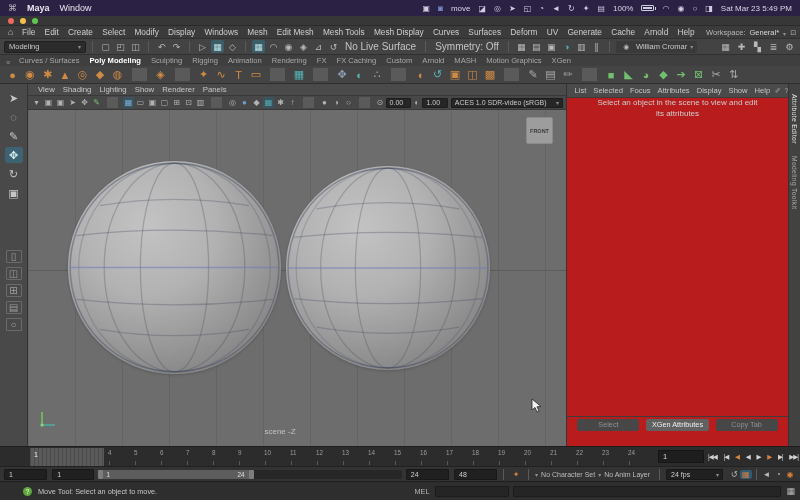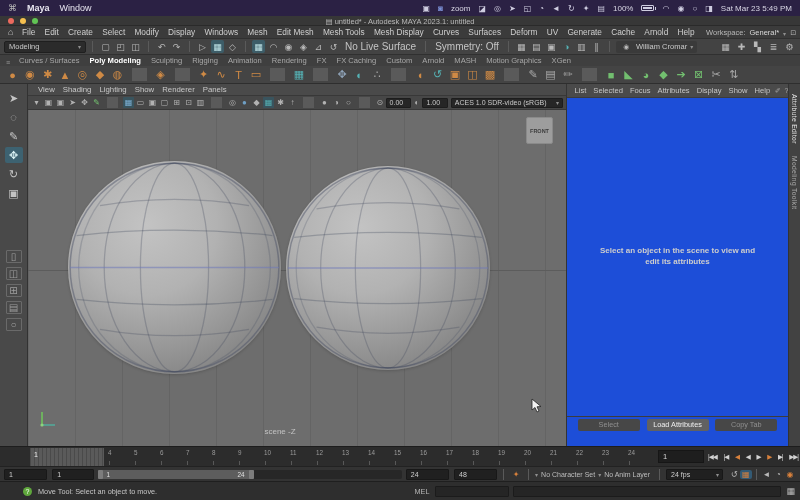--- a/index.html
+++ b/index.html
@@ -77,26 +77,26 @@
   .sphere { position:absolute; border-radius:50%;
     background:radial-gradient(circle at 37% 30%, #c3c3c3 0%, #b2b2b2 35%, #979797 62%, #828282 82%, #747474 100%);
     box-shadow:0 1px 3px rgba(0,0,0,.18); }
   .sphere svg { width:100%; height:100%; }
   #frontbadge { left:526px; top:117px; width:27px; height:27px; background:#9d9d9d; border:1px solid #8a8a8a;
     border-radius:2px; display:flex; align-items:center; justify-content:center;
     font-size:5.5px; color:#3c3c3c; font-weight:bold; }
   #persplabel { left:240px; top:427px; width:80px; text-align:center; font-size:8px; color:#c2c2c2; }
 
   
-  #ae { left:566px; top:84px; width:222px; height:362px; background:#1d4ed8; border-left:1px solid #343434; }
+  #ae { left:566px; top:84px; width:222px; height:362px; background:#b91c1c; border-left:1px solid #343434; }
   #ae-menus { height:14px; background:#4a4a4a; display:flex; align-items:center; font-size:7.6px;
     color:#c6c6c6; gap:1px; padding:0 4px; border-bottom:1px solid #3c3c3c; }
   #ae-menus .mi { padding:0 3.5px; }
   #ae-menus .rt { margin-left:auto; display:flex; gap:4px; font-size:7px; color:#a8a8a8; }
-  #ae-body { height:318px; display:flex; align-items:center; justify-content:center;font-weight:bold; }
+  #ae-body { height:318px; display:flex; justify-content:center; }
   #ae-empty { width:170px; text-align:center; font-size:8px; color:#cdcdcd; line-height:1.35; }
   #ae-buttons { height:16px; display:flex; align-items:center; justify-content:space-evenly;
     border-top:1px solid #3c3c3c; padding:0 4px; }
   #ae-buttons .btn { min-width:62px; height:12px; display:flex; align-items:center; justify-content:center;
     font-size:7.3px; color:#8f8f8f; background:#474747; border-radius:2px; padding:0 6px; }
   #ae-buttons .btn.active { background:#616161; color:#efefef; }
 
   
   #rstrip { left:788px; top:84px; width:12px; height:362px; background:#424242; border-left:1px solid #333;
     display:flex; flex-direction:column; align-items:center; padding-top:10px; gap:12px; }
@@ -147,21 +147,21 @@
 </head>
 <body>
 
 <div id="macbar" class="abs">
   <span class="icon">⌘</span>
   <span class="app">Maya</span>
   <span>Window</span>
   <div id="mac-right">
     <span class="icon">▣</span>
     <span class="icon" style="color:#7b8fd4">◙</span>
-    <span>zoom</span>
+    <span>move</span>
     <span class="icon">◪</span>
     <span class="icon">◎</span>
     <span class="icon">➤</span>
     <span class="icon">◱</span>
     <span class="icon">◔</span>
     <span class="icon">◄</span>
     <span class="icon">↻</span>
     <span class="icon">✦</span>
     <span class="icon">▤</span>
     <span>100%</span>
@@ -171,21 +171,20 @@
     <span class="icon">○</span>
     <span class="icon">◨</span>
     <span>Sat Mar 23 5:49 PM</span>
   </div>
 </div>
 
 <div id="titlebar" class="abs">
   <span class="tl" style="left:8px;background:#ec6a5e"></span>
   <span class="tl" style="left:20px;background:#f4bf4f"></span>
   <span class="tl" style="left:32px;background:#61c454"></span>
-  <span class="t"><span>▤</span> <span>untitled* - Autodesk MAYA 2023.1: untitled</span></span>
 </div>
 
 <div id="menubar" class="abs">
   <span class="home">⌂</span>
   <span style="display:flex">
 
   <span class="mi">File</span>
       <span class="mi">Edit</span>
       <span class="mi">Create</span>
       <span class="mi">Select</span>
@@ -475,21 +474,21 @@
       <span>?</span>
     </span>
   </div>
   <div id="ae-body">
     <div id="ae-empty">Select an object in the scene to view and edit its attributes</div>
   </div>
   <div id="ae-buttons">
     <span style="display:flex;justify-content:space-evenly;width:100%">
 
     <span class="btn">Select</span>
-        <span class="btn active">Load Attributes</span>
+        <span class="btn active">XGen Attributes</span>
         <span class="btn">Copy Tab</span>
       </span>
   </div>
 </div>
 
 <div id="rstrip" class="abs">
   <span style="display:flex;flex-direction:column;gap:12px;align-items:center">
 
   <span class="vtab active">Attribute Editor</span>
       <span class="vtab">Modeling Toolkit</span>

